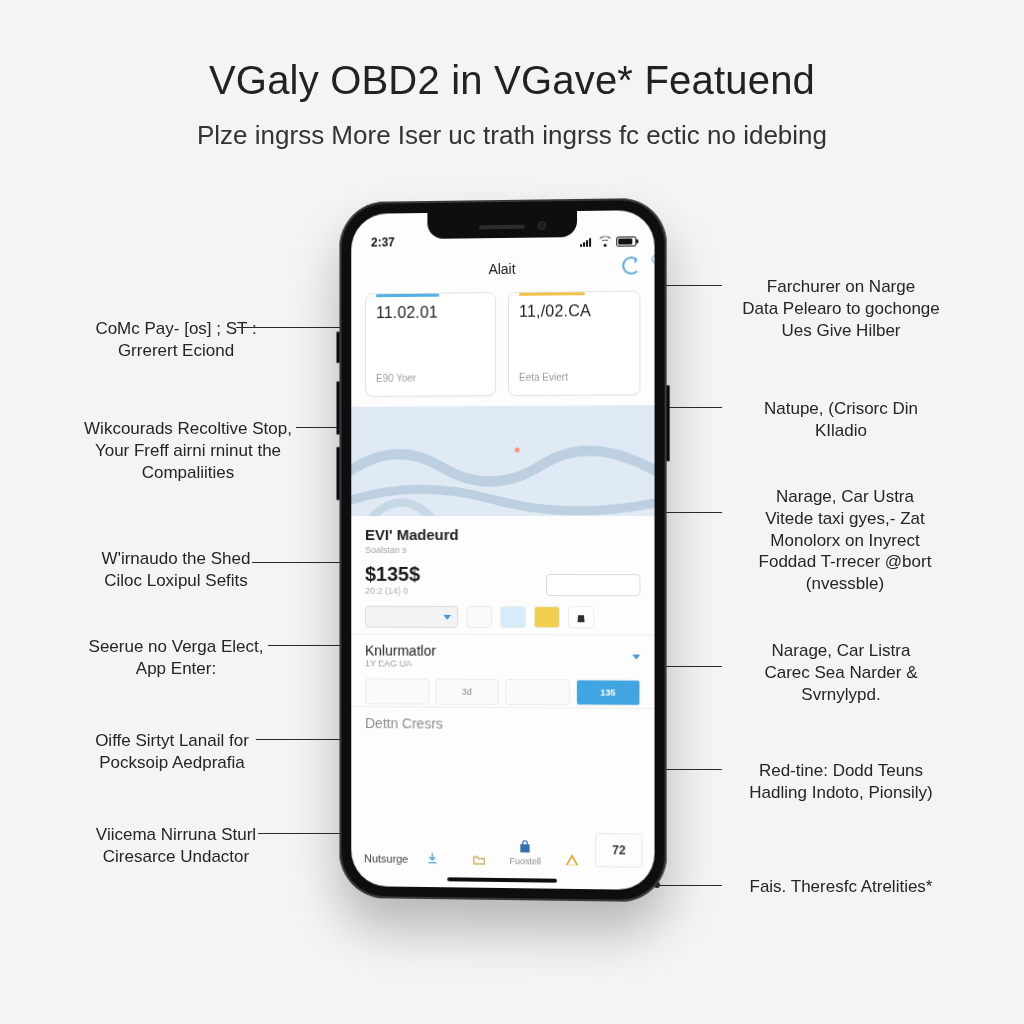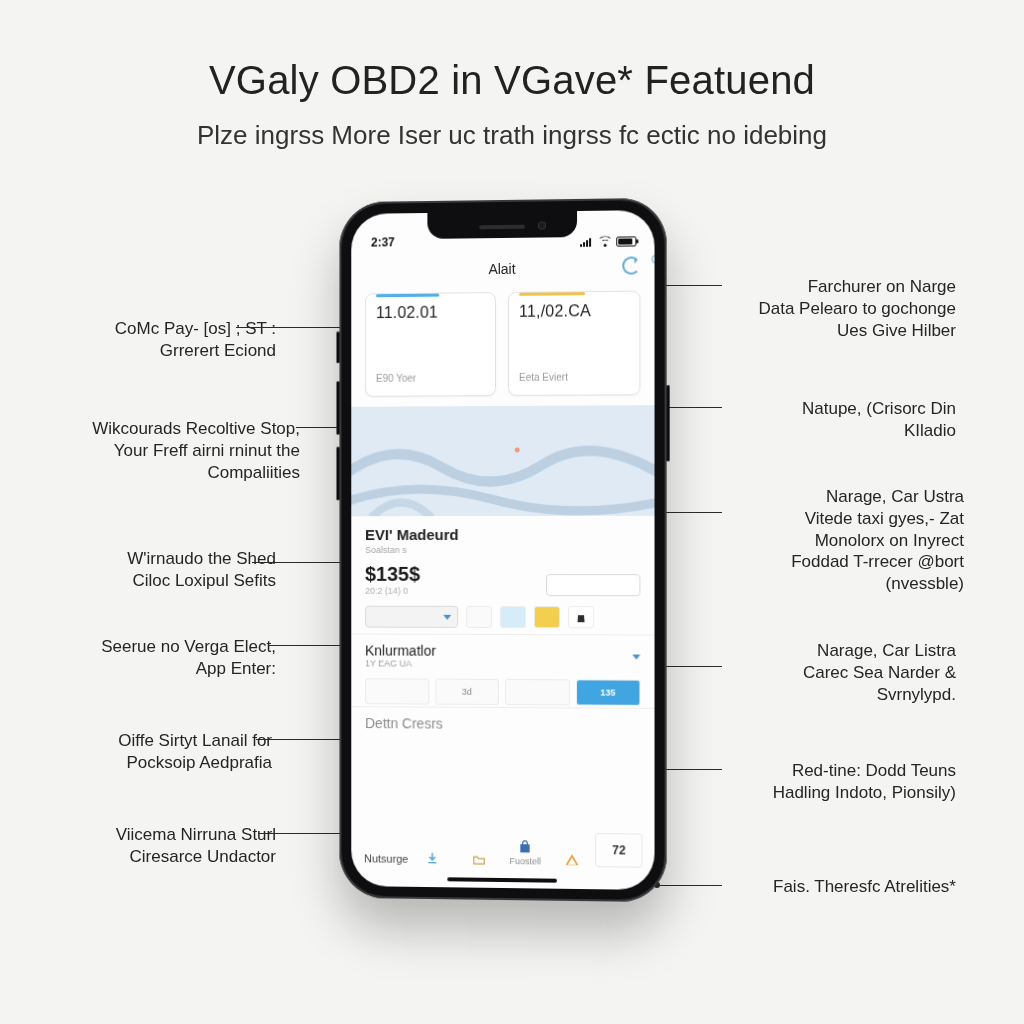--- a/index.html
+++ b/index.html
@@ -16,22 +16,22 @@
     text-align: center; font-size: 40px; font-weight: 400; letter-spacing: 0.2px;
     color: #222;
   }
   .subheading {
     position: absolute; top: 120px; left: 0; width: 100%;
     text-align: center; font-size: 26px; font-weight: 300; color: #333;
   }
 
   
   .callout { position: absolute; font-size: 17px; line-height: 1.28; color: #252525; }
-  .callout.right { text-align: right; }
-  .callout.left  { text-align: right; }
+  .callout.right { text-align: center; }
+  .callout.left  { text-align: center; }
   .line { position: absolute; height: 1px; background: #2b2b2b; }
   .dot  { position: absolute; width: 6px; height: 6px; border-radius: 50%; background: #2b2b2b; }
 
   
   .phone {
     position: absolute;
     left: 338px; top: 200px;
     width: 328px; height: 700px;
     border-radius: 46px;
     background: #0e0e10;

